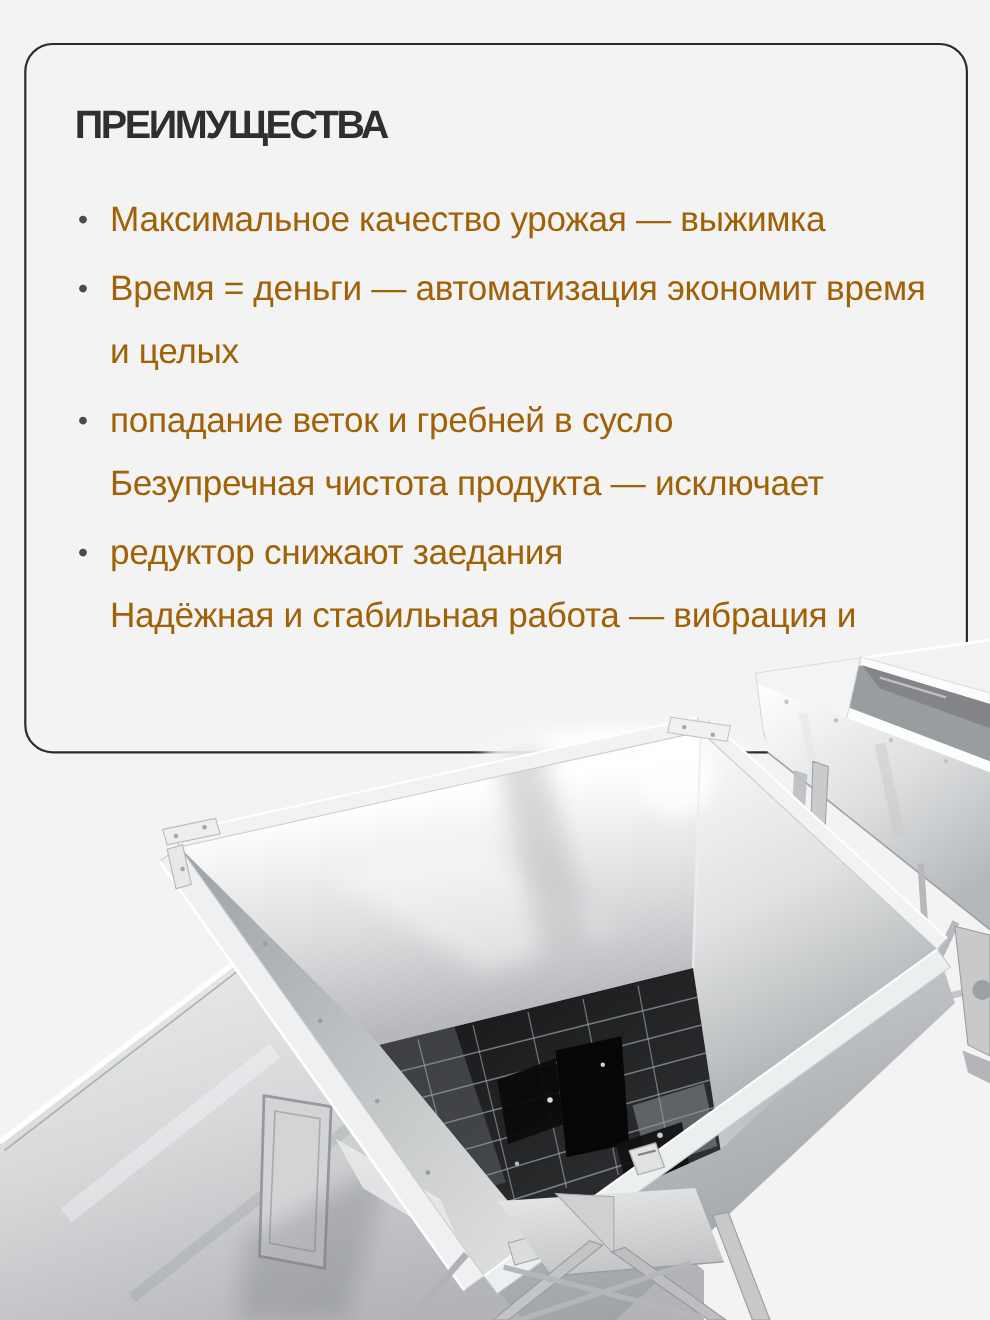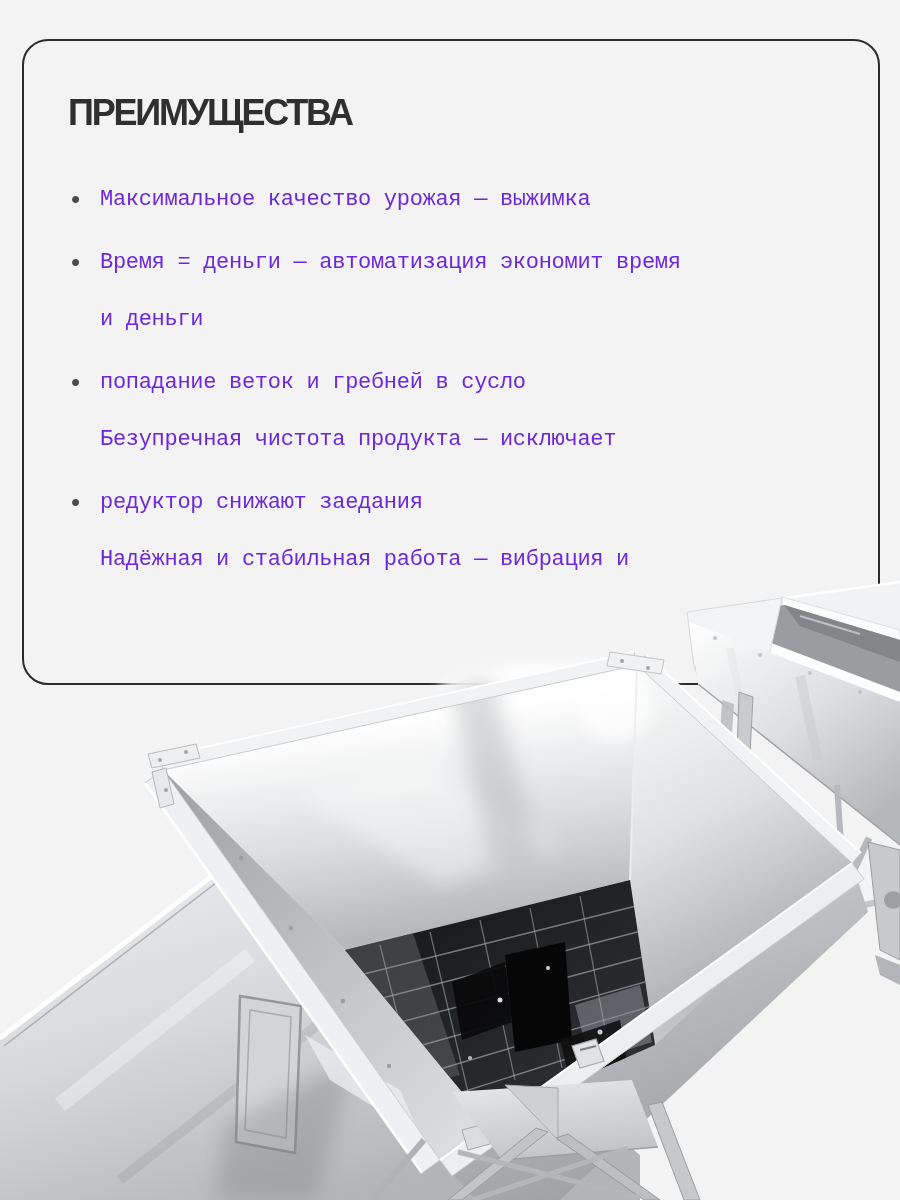--- a/index.html
+++ b/index.html
@@ -25,22 +25,22 @@
     display:flex;align-items:flex-start;
     margin-bottom:6px;
   }
   .item .dot{
     flex:0 0 32px;width:32px;
     font-size:26px;line-height:57px;color:#4b4b4b;
     padding-left:3px;box-sizing:border-box;
   }
   .item .lines{
     flex:1;
-    font-size:22px;line-height:57px;letter-spacing:-0.3px;
-    color:#6d28d9;font-weight:400;font-family:Liberation Mono, monospace;
+    font-size:32px;line-height:57px;letter-spacing:-0.3px;
+    color:#a16207;font-weight:400;
   }
   .item .lines span{display:block;white-space:nowrap;}
   .photo{
     position:absolute;left:0;top:560px;width:900px;height:640px;
   }
   .photo svg{display:block;width:900px;height:640px;}
 </style>
 </head>
 <body>
 
@@ -54,21 +54,21 @@
         <span class="dot">•</span>
         <span class="lines">
           <span>Максимальное качество урожая — выжимка</span>
         </span>
       </div>
 
       <div class="item">
         <span class="dot">•</span>
         <span class="lines">
           <span>Время = деньги — автоматизация экономит время</span>
-          <span>и деньги</span>
+          <span>и целых</span>
         </span>
       </div>
 
       <div class="item">
         <span class="dot">•</span>
         <span class="lines">
           <span>попадание веток и гребней в сусло</span>
           <span>Безупречная чистота продукта — исключает</span>
         </span>
       </div>

